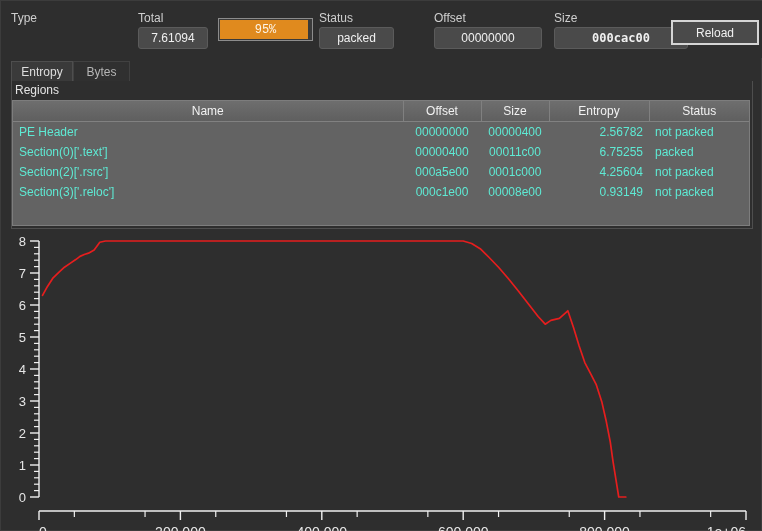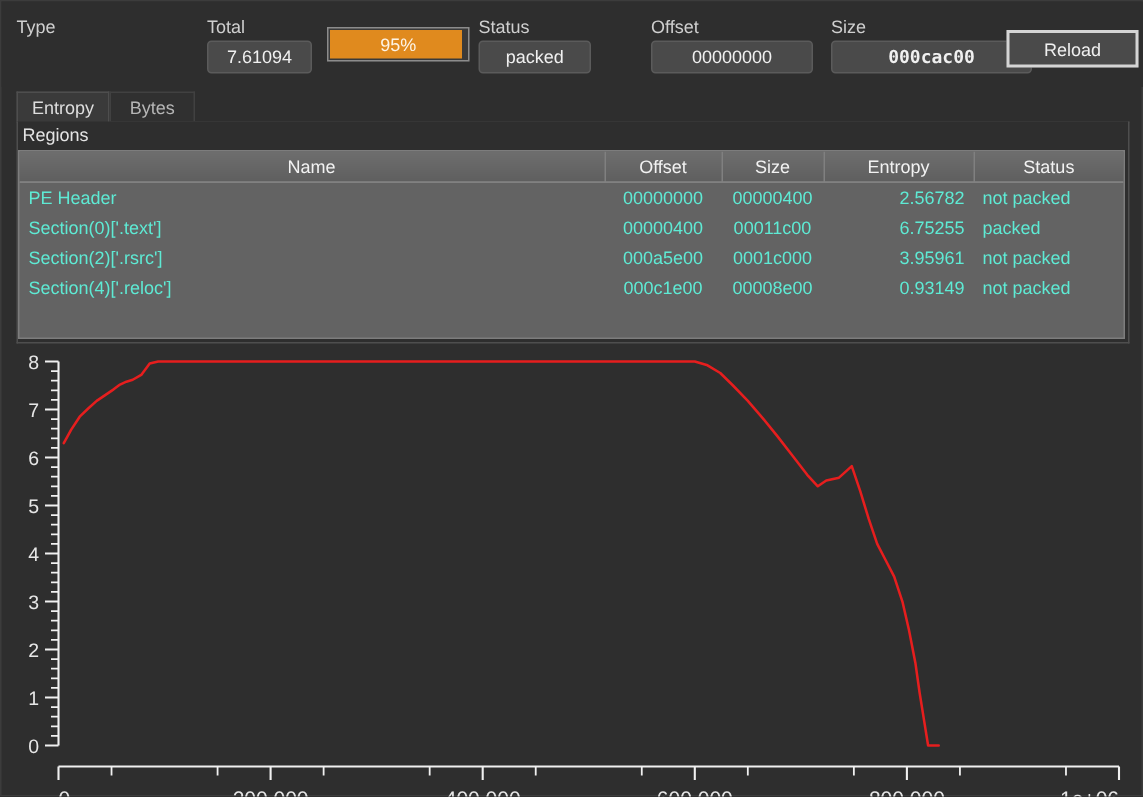--- a/index.html
+++ b/index.html
@@ -79,20 +79,21 @@
     font-weight: bold;
     font-size: 12px;
   }
   .progress-outer {
     width: 95px; height: 23px;
     background: #3a3a3a;
     border: 1px solid #8c8c8c;
     box-sizing: border-box;
     position: relative;
     padding: 1px;
+    font-family: Liberation Mono, monospace;
   }
   .progress-fill {
     position: absolute;
     left: 1px; top: 1px; bottom: 1px;
     background: #e08a1e;
   }
   .progress-text {
     position: absolute;
     inset: 0;
     display: flex;
@@ -297,25 +298,25 @@
             <td class="c-name">Section(0)['.text']</td>
             <td class="c-num">00000400</td>
             <td class="c-num">00011c00</td>
             <td class="c-ent">6.75255</td>
             <td class="c-stat">packed</td>
           </tr>
           <tr>
             <td class="c-name">Section(2)['.rsrc']</td>
             <td class="c-num">000a5e00</td>
             <td class="c-num">0001c000</td>
-            <td class="c-ent">3.95961</td>
+            <td class="c-ent">4.25604</td>
             <td class="c-stat">not packed</td>
           </tr>
           <tr>
-            <td class="c-name">Section(4)['.reloc']</td>
+            <td class="c-name">Section(3)['.reloc']</td>
             <td class="c-num">000c1e00</td>
             <td class="c-num">00008e00</td>
             <td class="c-ent">0.93149</td>
             <td class="c-stat">not packed</td>
           </tr>
         </tbody>
     </table>
   </div>
 
   <div class="chart">

